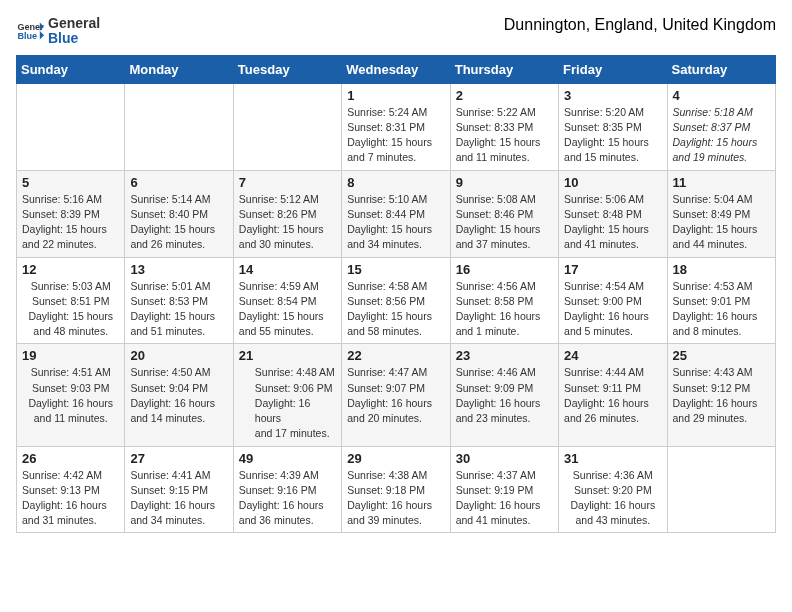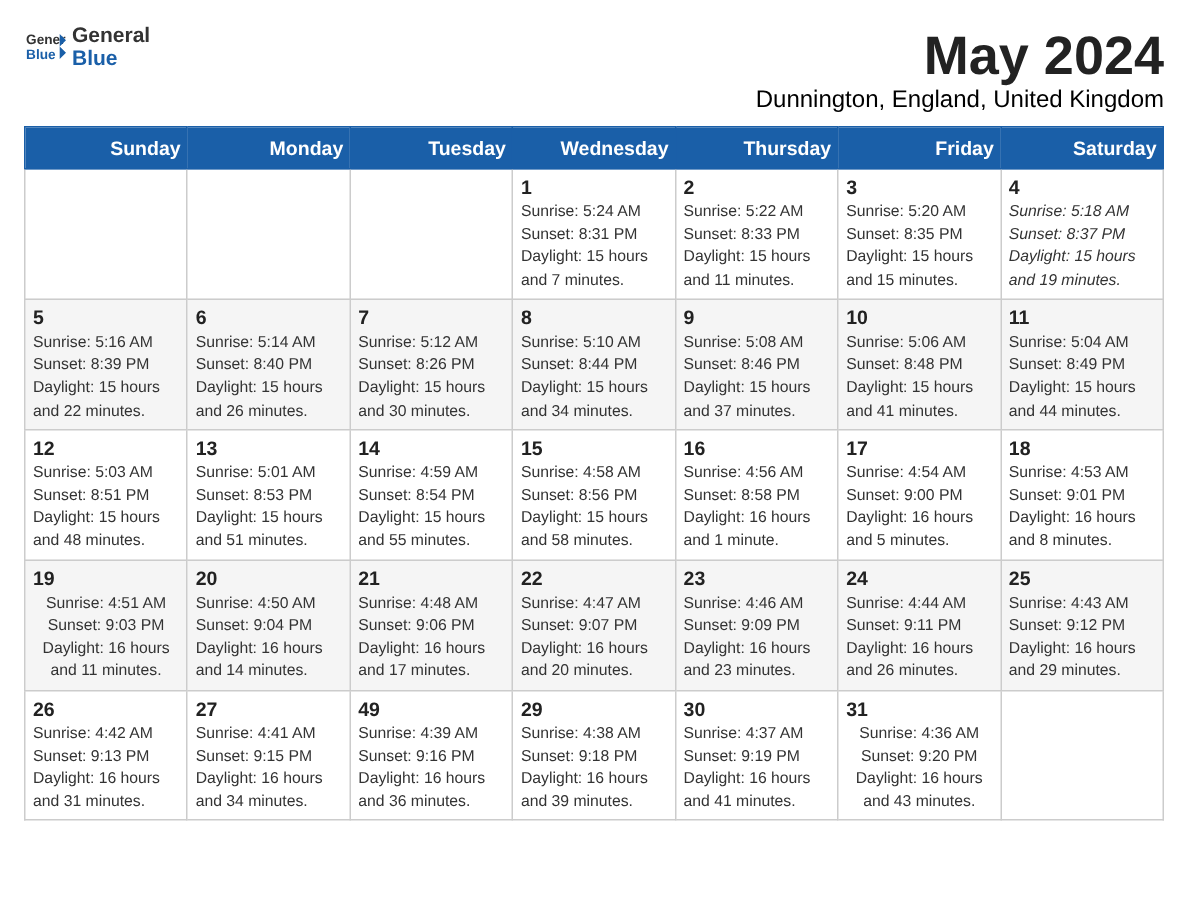--- a/index.html
+++ b/index.html
@@ -39,21 +39,21 @@
     }
     .calendar {
       width: 100%;
       border-collapse: collapse;
       font-size: 11px;
     }
     .calendar thead th {
       background-color: #1a5fa8;
       color: #fff;
       padding: 6px 4px;
-      text-align: right;
+      text-align: left;
       font-size: 13px;
       border: 1px solid #1a5fa8;
     }
     .calendar tbody td {
       border: 1px solid #ccc;
       vertical-align: top;
       padding: 4px 5px;
       width: 108px;
       min-height: 80px;
       background: #fff;
@@ -86,21 +86,20 @@
       <text x="2" y="18" font-size="13" font-weight="bold" fill="#333">General</text>
       <text x="2" y="32" font-size="13" font-weight="bold" fill="#1a5fa8">Blue</text>
       <polygon points="34,8 40,14 34,20 40,26 34,32" fill="#1a5fa8"></polygon>
     </svg>
     <div>
       <div style="font-size:14px;font-weight:bold;color:#333;line-height:1.1;">General</div>
       <div style="font-size:14px;font-weight:bold;color:#1a5fa8;line-height:1.1;">Blue</div>
     </div>
   </div>
   <div class="title-block">
-    <div class="month-year">May 2024</div>
     <div class="location">Dunnington, England, United Kingdom</div>
   </div>
 </div>
 
 <table class="calendar">
   <thead>
     <tr>
         <th>Sunday</th>
         <th>Monday</th>
         <th>Tuesday</th>
@@ -191,21 +190,21 @@
           <span class="day-num">11</span>
           <div class="day-info" style="white-space: pre-line;">Sunrise: 5:04 AM
 Sunset: 8:49 PM
 Daylight: 15 hours
 and 44 minutes.</div>
         </td>
       </tr>
       <tr>
         <td>
           <span class="day-num">12</span>
-          <div class="day-info" style="white-space: pre-line;">Sunrise: 5:03 AM
+          <div class="day-info" style="white-space: pre-line; text-align: center;">Sunrise: 5:03 AM
 Sunset: 8:51 PM
 Daylight: 15 hours
 and 48 minutes.</div>
         </td>
         <td>
           <span class="day-num">13</span>
           <div class="day-info" style="white-space: pre-line;">Sunrise: 5:01 AM
 Sunset: 8:53 PM
 Daylight: 15 hours
 and 51 minutes.</div>
@@ -256,21 +255,21 @@
         </td>
         <td>
           <span class="day-num">20</span>
           <div class="day-info" style="white-space: pre-line;">Sunrise: 4:50 AM
 Sunset: 9:04 PM
 Daylight: 16 hours
 and 14 minutes.</div>
         </td>
         <td>
           <span class="day-num">21</span>
-          <div class="day-info" style="white-space: pre-line;">Sunrise: 4:48 AM
+          <div class="day-info" style="white-space: pre-line; margin-left: 16px;">Sunrise: 4:48 AM
 Sunset: 9:06 PM
 Daylight: 16 hours
 and 17 minutes.</div>
         </td>
         <td>
           <span class="day-num">22</span>
           <div class="day-info" style="white-space: pre-line;">Sunrise: 4:47 AM
 Sunset: 9:07 PM
 Daylight: 16 hours
 and 20 minutes.</div>

